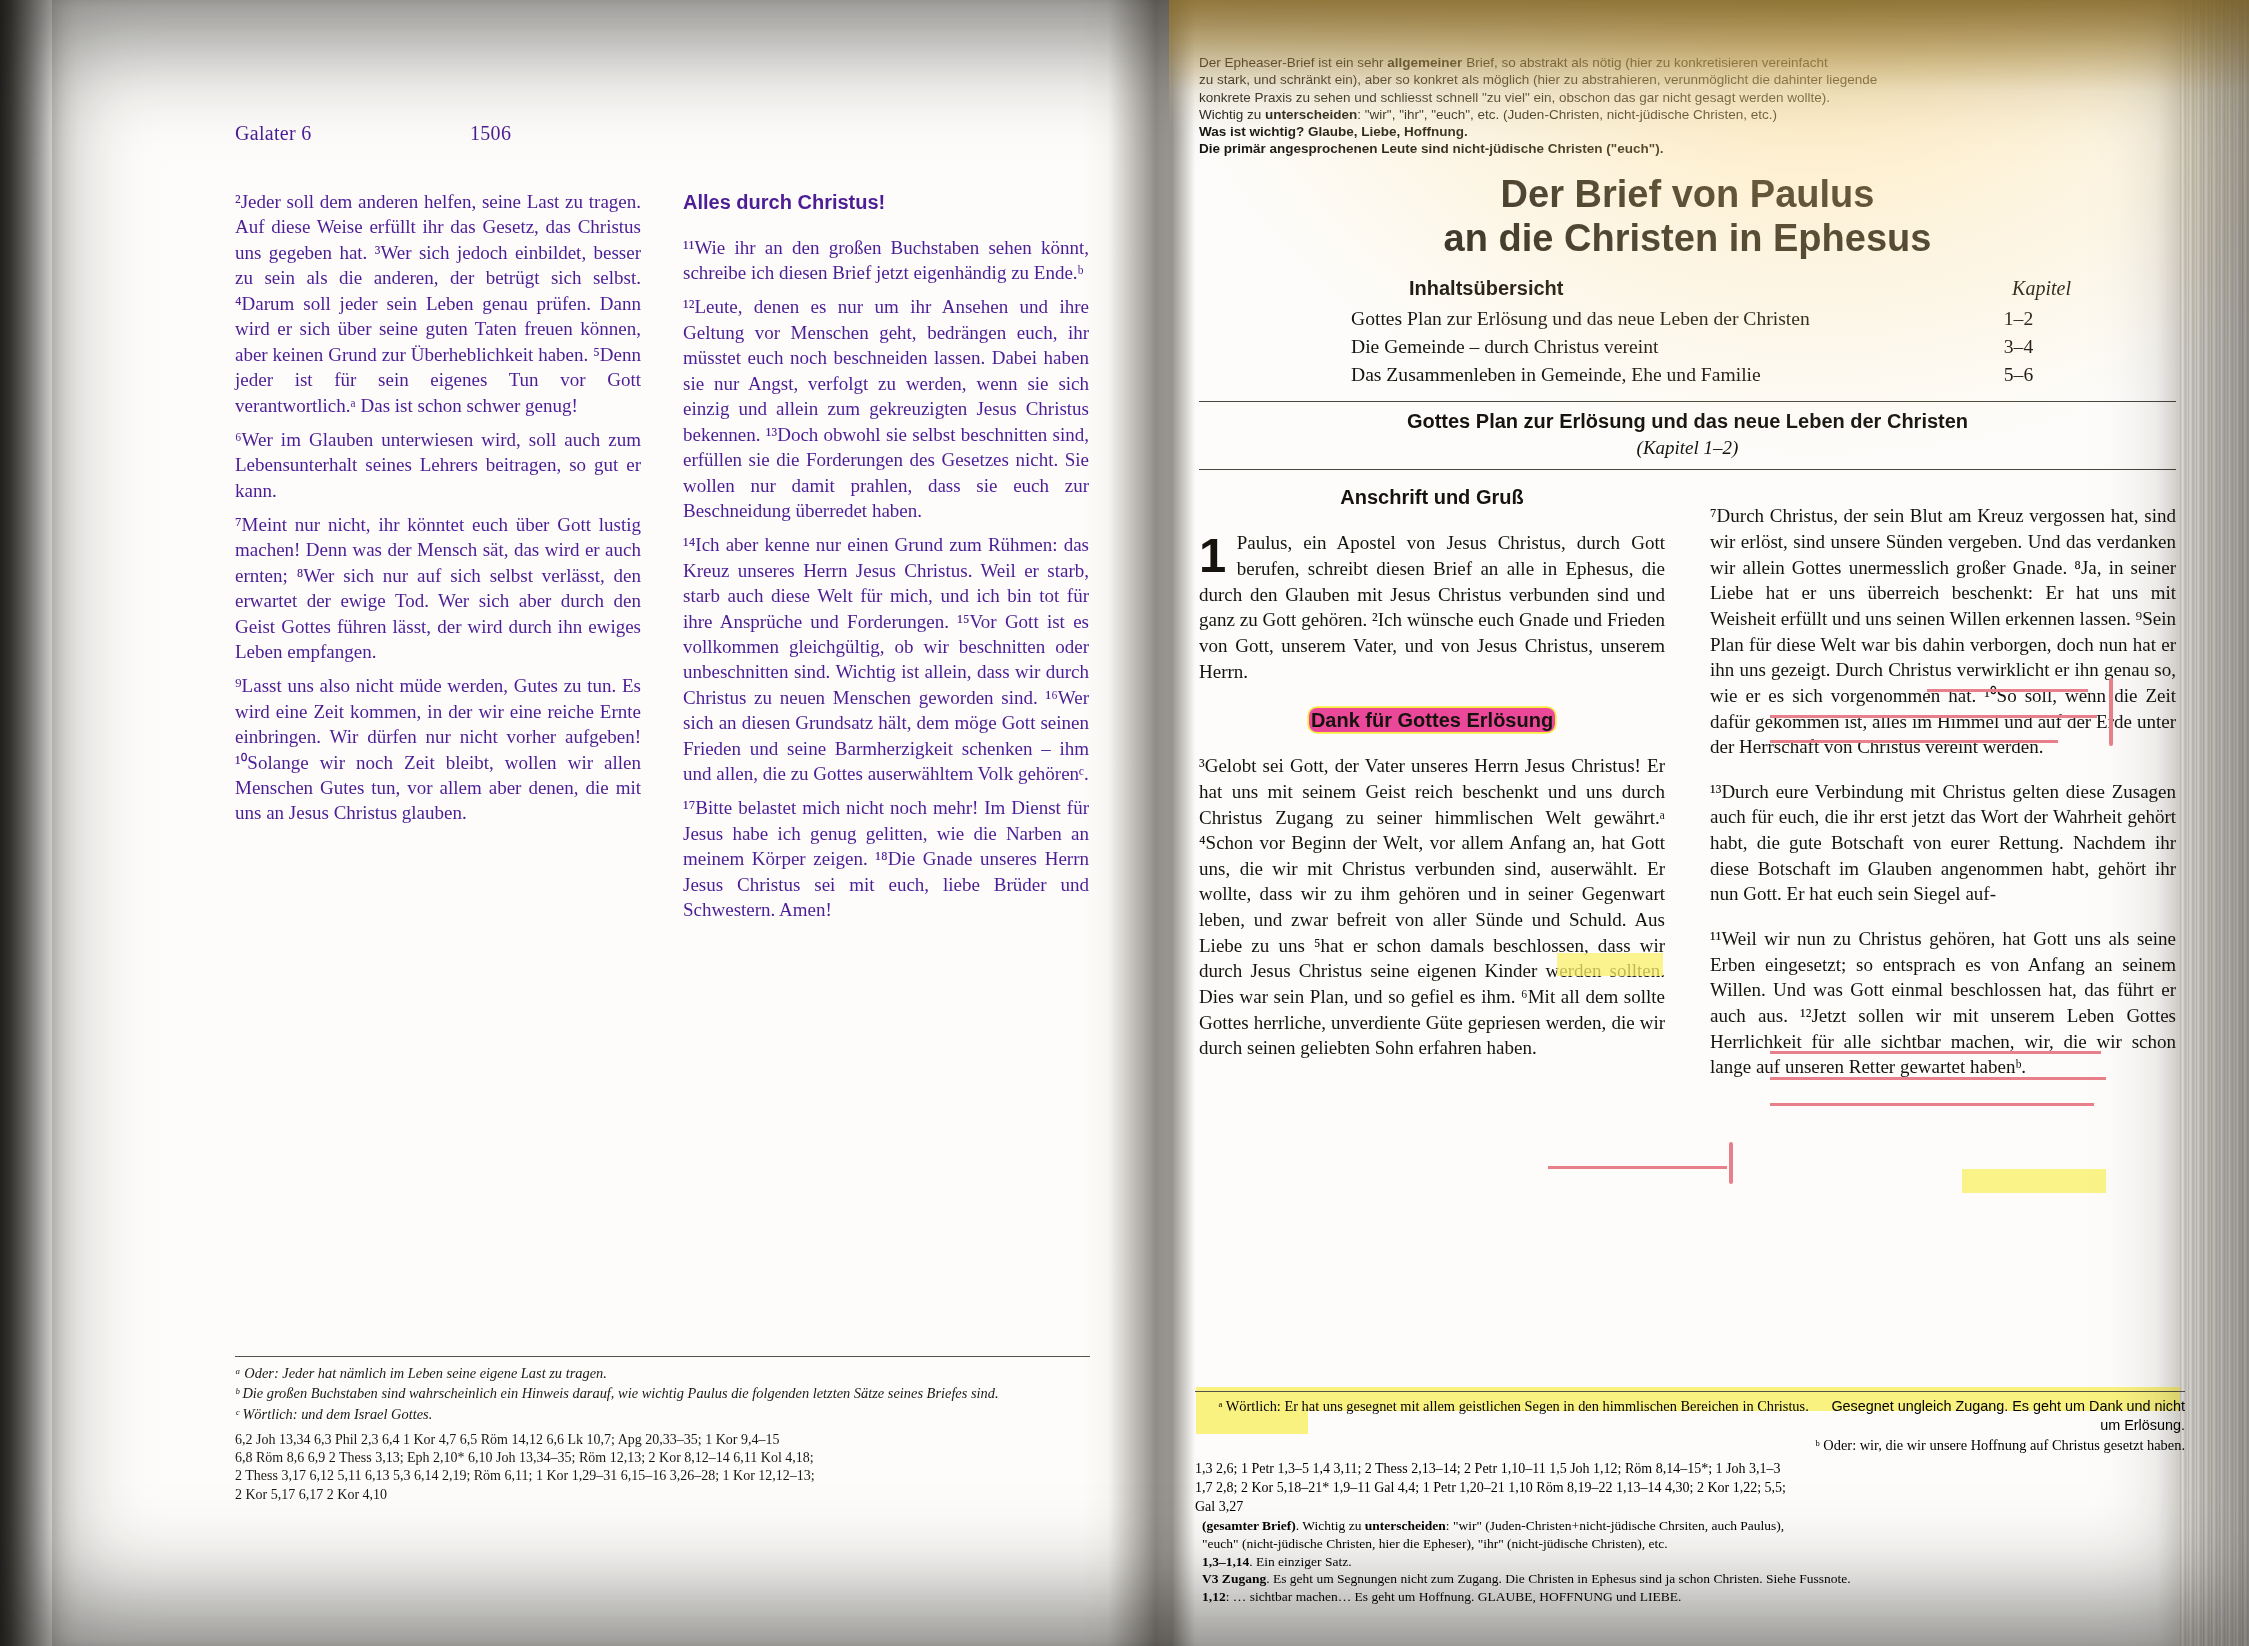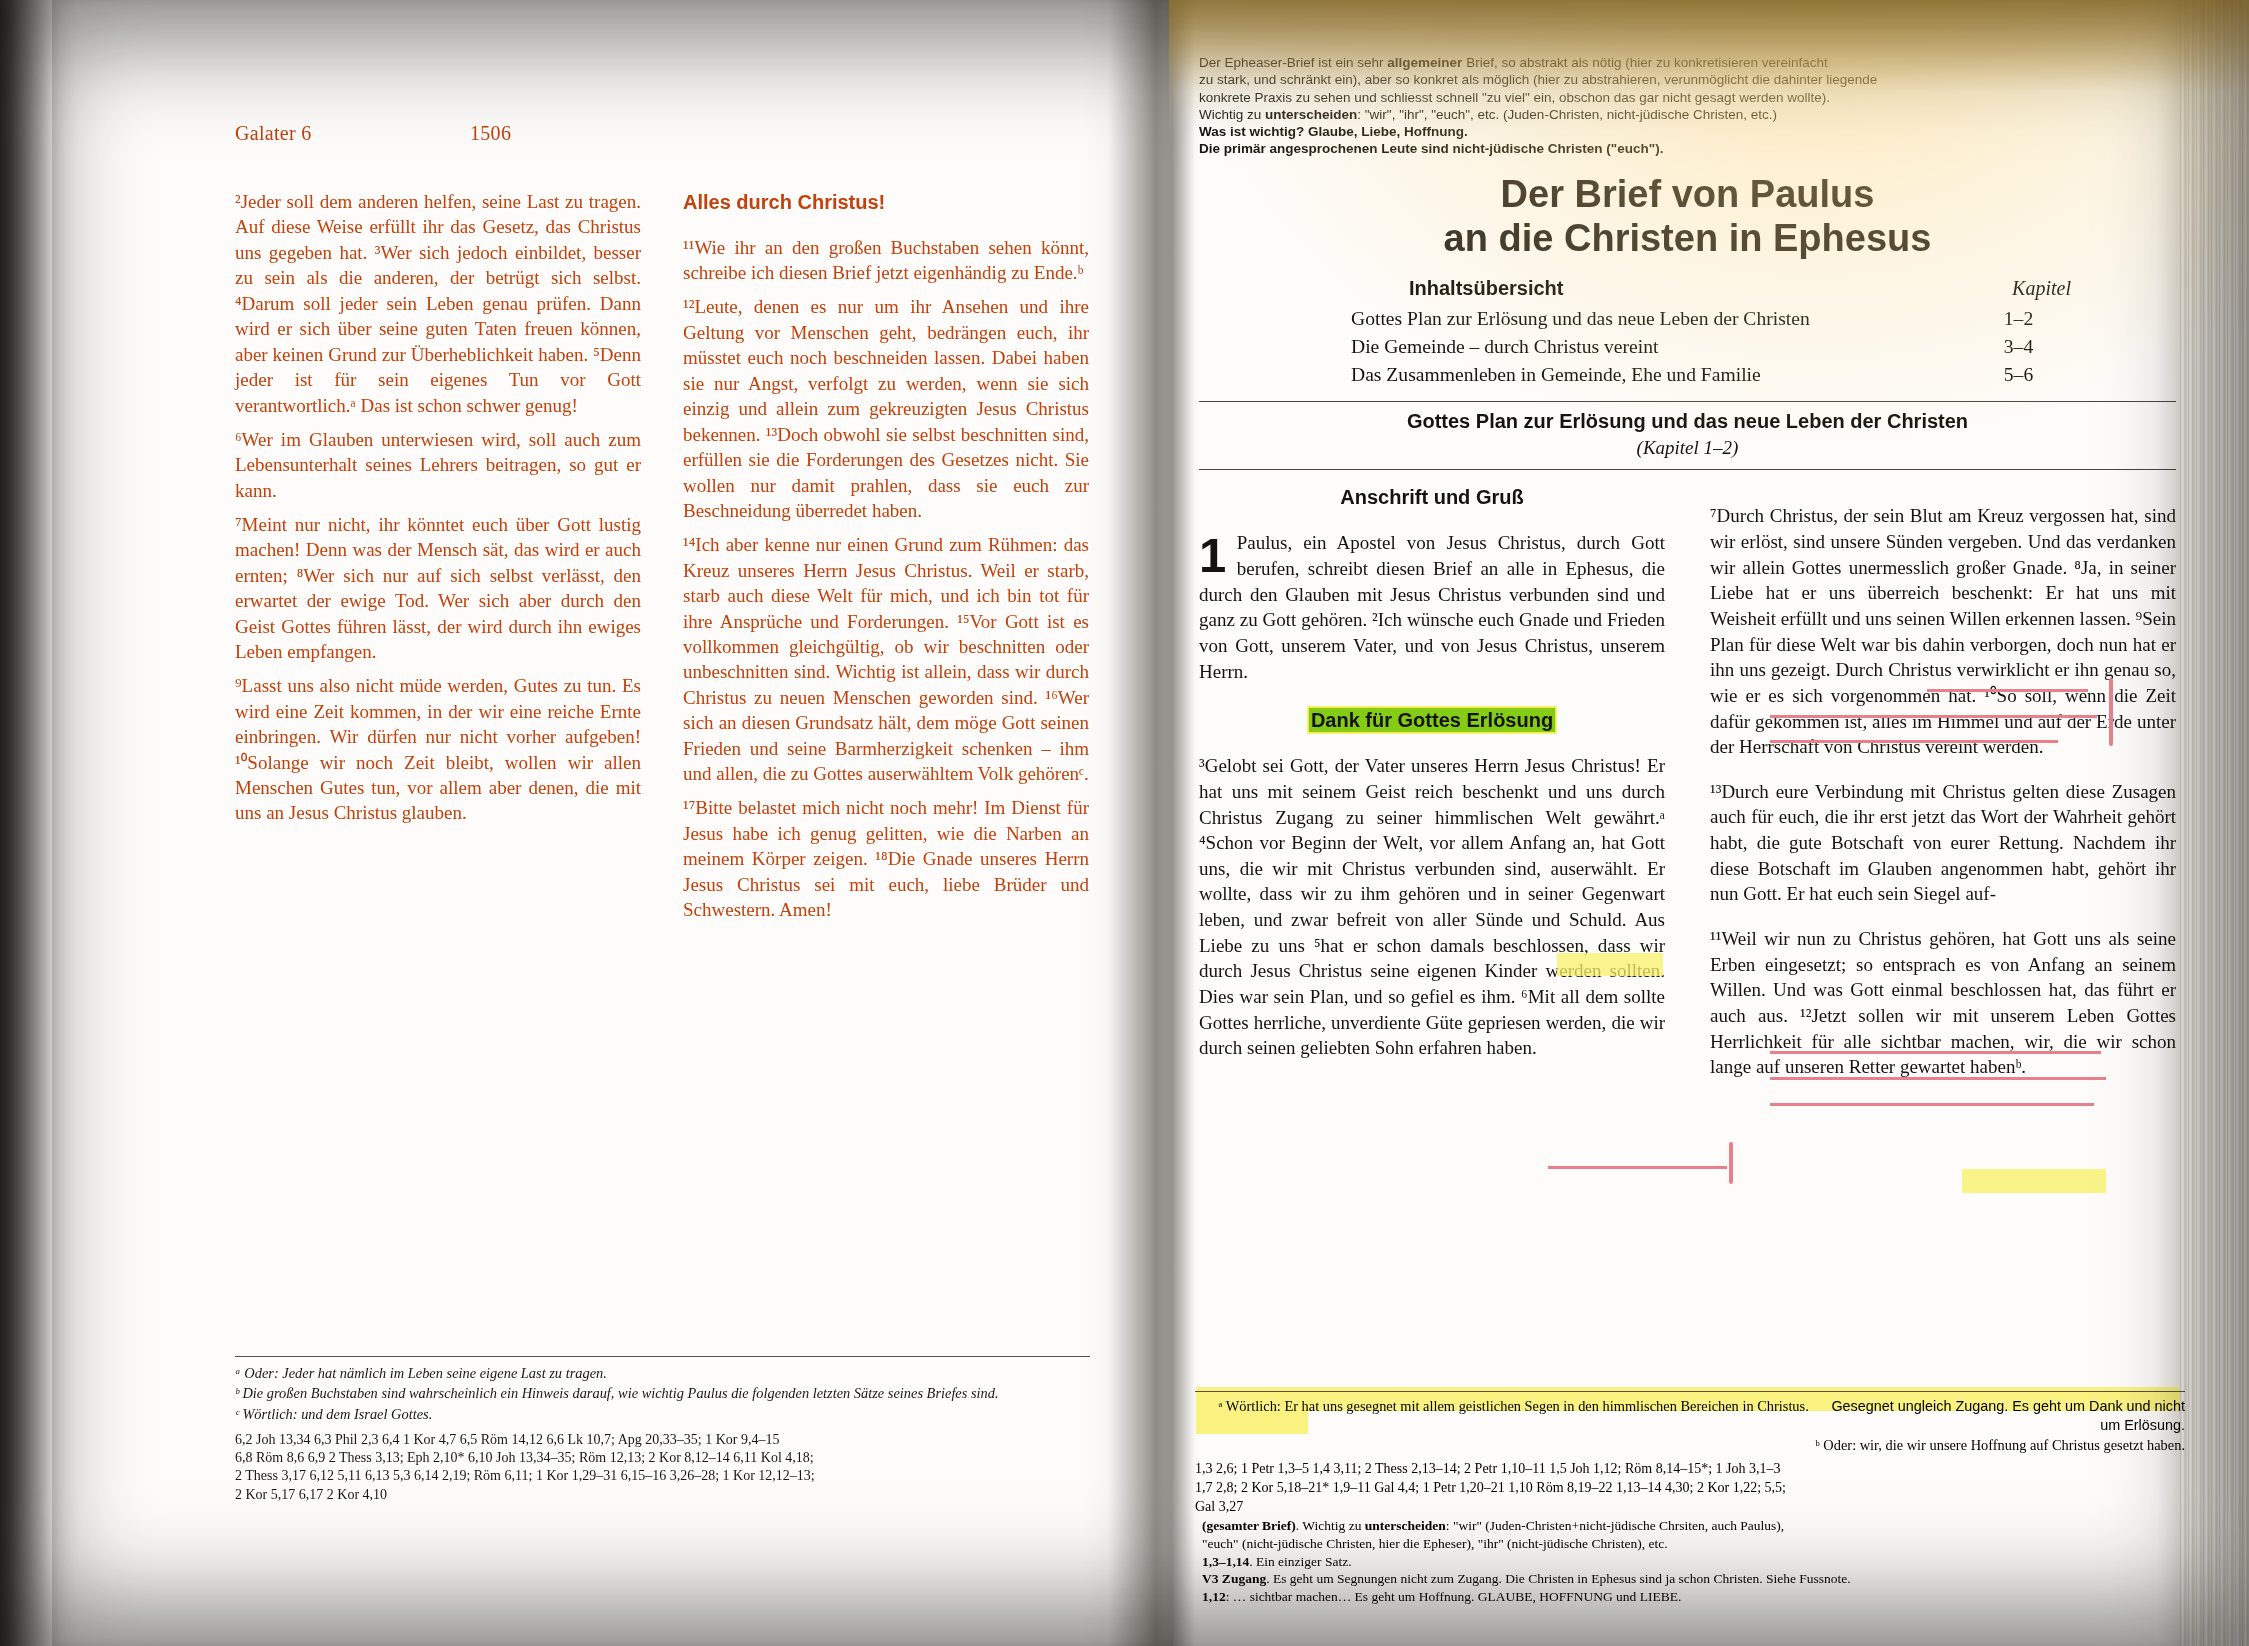--- a/index.html
+++ b/index.html
@@ -74,21 +74,21 @@
   #vignette {
     position: absolute; inset: 0;
     box-shadow: inset 0 0 105px 35px rgba(20,18,14,.55);
     pointer-events: none;
   }
 
   
   #left-page {
     position: absolute;
     left: 235px; top: 122px; width: 855px; height: 1413px;
-    color: #c2410c;
+    color: #4c1d95;
   }
   .run-head {
     display: flex;
     font-size: 20px;
     letter-spacing: 0.3px;
     margin-bottom: 44px;
   }
   .run-head .bk { width: 235px; }
   .run-head .pg { }
 
@@ -226,21 +226,21 @@
     position: absolute;
     left: 1202px; top: 1517px; width: 985px;
     font-family: Liberation Serif, serif;
     font-size: 13.5px;
     line-height: 1.32;
   }
   #hand-bottom b { font-weight: bold; }
   #hand-bottom .l { display: block; }
 
   
-  .hl { background: #84cc16; box-shadow: 0 0 0 1.7px #f7ec3d; }
+  .hl { background: #ec4899; box-shadow: 0 0 0 1.7px #f7ec3d; border-radius: 8px; }
   .pen-bar {
     position: absolute;
     width: 4.4px;
     background: #e8808c;
     border-radius: 2.6px;
   }
 </style>
 </head>
 <body>
 

